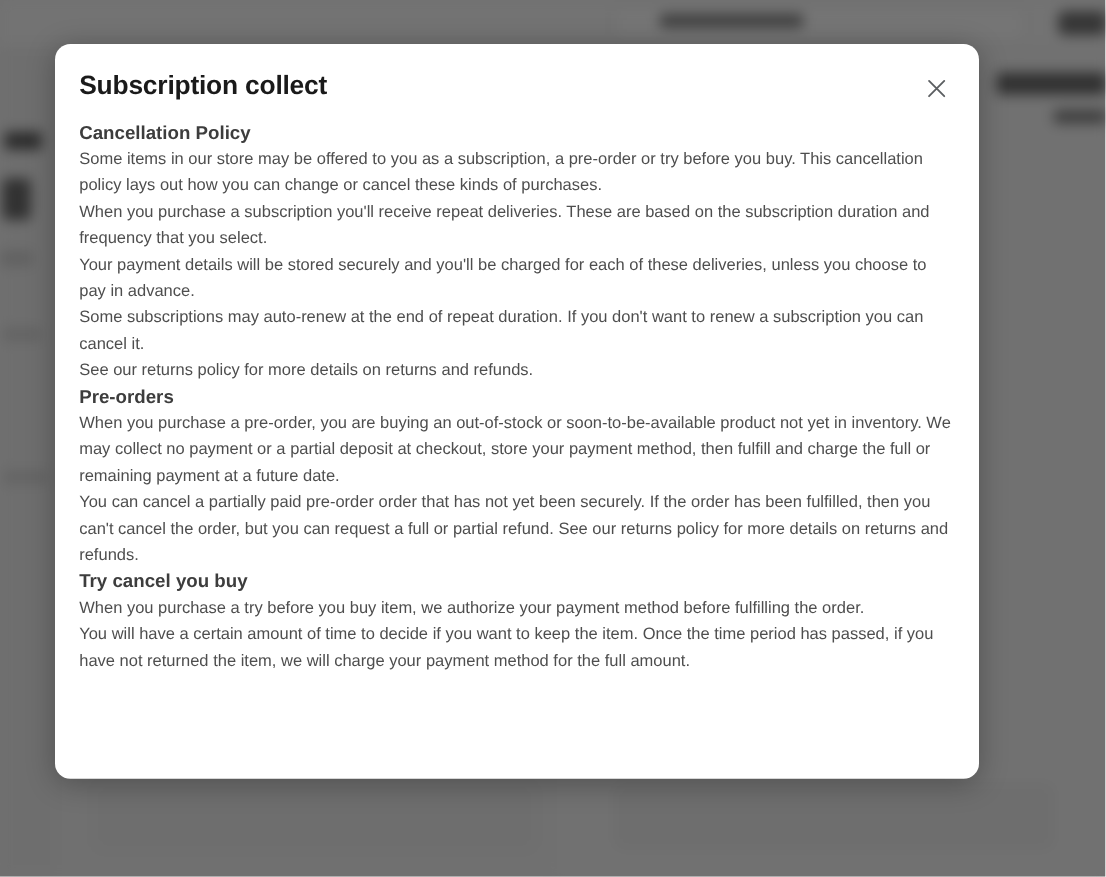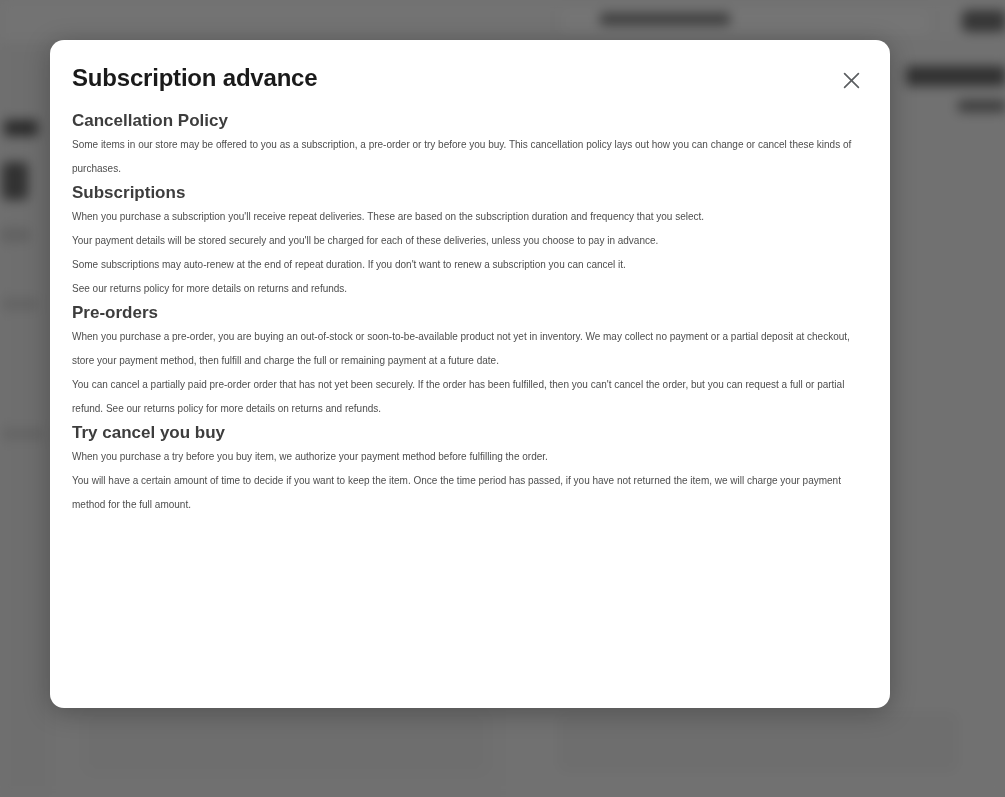--- a/index.html
+++ b/index.html
@@ -198,21 +198,21 @@
   }
 
   .policy-heading {
     font-size: 17px;
     font-weight: bold;
     color: #3d3d3d;
     line-height: 24px;
     margin: 0;
   }
   .policy-para {
-    font-size: 10px;
+    font-size: 15px;
     font-weight: normal;
     color: #4e4e4e;
     line-height: 24px;
     margin: 0;
   }
 </style>
 </head>
 <body>
 
 <div class="stage">
@@ -233,33 +233,32 @@
     <div class="bg-card-right-row2"></div>
     <div class="bg-panel-mid2"></div>
     <div class="bg-panel-mid"></div>
   </div>
 
   <div class="scrim"></div>
 
   <div class="modal">
 
     <div class="modal-header">
-      <h1 class="modal-title">Subscription advance</h1>
+      <h1 class="modal-title">Subscription collect</h1>
       <button class="close-button" aria-label="Close">
         <svg width="17" height="17" viewBox="0 0 17 17">
           <path d="M1.6 1.6 L15.4 15.4 M15.4 1.6 L1.6 15.4" stroke="#5c5f62" stroke-width="1.7" stroke-linecap="round" fill="none"></path>
         </svg>
       </button>
     </div>
 
     <div class="modal-body">
 
     <p class="policy-heading">Cancellation Policy</p>
         <p class="policy-para">Some items in our store may be offered to you as a subscription, a pre-order or try before you buy. This cancellation policy lays out how you can change or cancel these kinds of purchases.</p>
-        <p class="policy-heading">Subscriptions</p>
         <p class="policy-para">When you purchase a subscription you'll receive repeat deliveries. These are based on the subscription duration and frequency that you select.</p>
         <p class="policy-para">Your payment details will be stored securely and you'll be charged for each of these deliveries, unless you choose to pay in advance.</p>
         <p class="policy-para">Some subscriptions may auto-renew at the end of repeat duration. If you don't want to renew a subscription you can cancel it.</p>
         <p class="policy-para">See our returns policy for more details on returns and refunds.</p>
         <p class="policy-heading">Pre-orders</p>
         <p class="policy-para">When you purchase a pre-order, you are buying an out-of-stock or soon-to-be-available product not yet in inventory. We may collect no payment or a partial deposit at checkout, store your payment method, then fulfill and charge the full or remaining payment at a future date.</p>
         <p class="policy-para">You can cancel a partially paid pre-order order that has not yet been securely. If the order has been fulfilled, then you can't cancel the order, but you can request a full or partial refund. See our returns policy for more details on returns and refunds.</p>
         <p class="policy-heading">Try cancel you buy</p>
         <p class="policy-para">When you purchase a try before you buy item, we authorize your payment method before fulfilling the order.</p>
         <p class="policy-para">You will have a certain amount of time to decide if you want to keep the item. Once the time period has passed, if you have not returned the item, we will charge your payment method for the full amount.</p>

